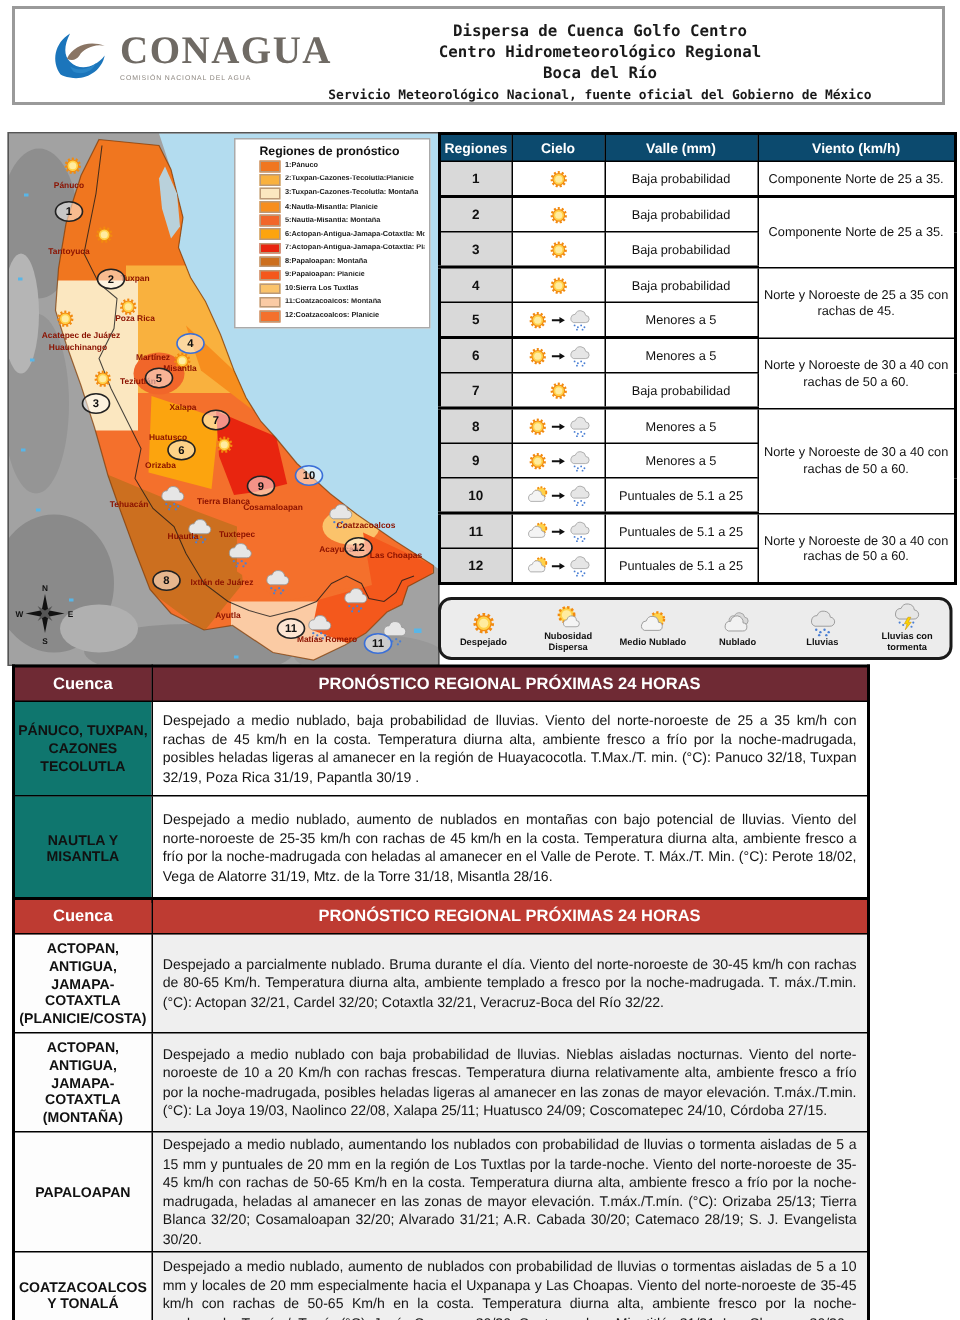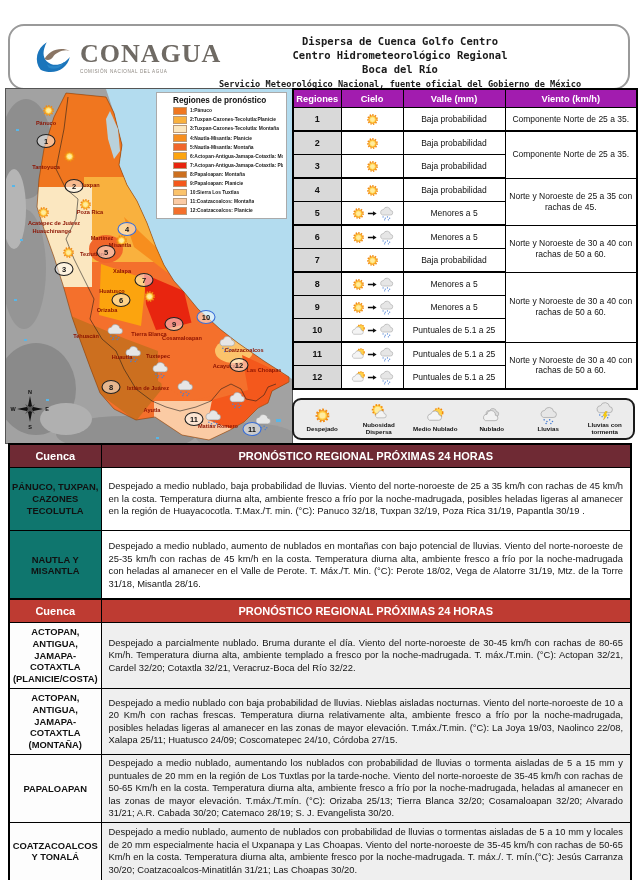--- a/index.html
+++ b/index.html
@@ -1,21 +1,21 @@
 <!DOCTYPE html>
 <html><head>
 <meta charset="utf-8">
 <style>
   html,body{margin:0;padding:0;background:#fff;}
   .page{position:relative;width:640px;height:880px;background:#fff;overflow:hidden;
         font-family:"Liberation Sans",sans-serif;color:#111;}
 
   
-  .doc-header{position:absolute;left:8px;top:24px;width:618px;height:62px;
-    border:2px solid #9a9a9a;border-radius:16px;background:#fff;}
+  .doc-header{position:absolute;left:8px;top:4px;width:618px;height:62px;
+    border:2px solid #9a9a9a;border-radius:0;background:#fff;}
   .logo{position:absolute;left:22px;top:12px;display:flex;align-items:center;gap:6px;}
   .logo-swoosh{width:42px;height:38px;}
   .brand{font-family:"Liberation Serif",serif;font-weight:bold;font-size:26px;
     letter-spacing:1px;color:#6f6a64;line-height:1;}
   .brand-tag{font-size:4.6px;letter-spacing:.6px;color:#8d8780;margin-top:2px;}
   .titles{position:absolute;left:170px;top:8px;width:440px;text-align:center;
     font-family:"DejaVu Sans Mono",monospace;font-weight:bold;color:#1a1a1a;}
   .t-line{font-size:10.5px;line-height:1.35;}
   .t-sub{font-size:8.6px;line-height:1.25;margin-top:2px;}
 
@@ -32,41 +32,41 @@
          font-family:"Liberation Sans",sans-serif;}
   .mring{fill:rgba(255,255,255,.5);stroke:#222;stroke-width:1.1;}
   .mring.blue{stroke:#3a6fd8;}
   .mnum{font-size:7.5px;font-weight:bold;fill:#111;text-anchor:middle;
         font-family:"Liberation Sans",sans-serif;}
   .compass-lbl{font-size:5.5px;font-weight:bold;fill:#111;text-anchor:middle;}
 
   
   .regions-table{position:absolute;left:292px;top:88px;width:344px;border-collapse:collapse;
     table-layout:fixed;border:2px solid #000;background:#fff;}
-  .regions-table th{background:#a21caf;color:#fff;font-size:9.3px;font-weight:bold;
+  .regions-table th{background:#0c4a6e;color:#fff;font-size:9.3px;font-weight:bold;
     border:1px solid #000;height:15px;padding:1px;}
   .regions-table td{border:1px solid #000;height:20px;padding:1px 2px;}
   .regions-table tr.gend td{border-bottom:2px solid #000;}
   td.rnum{background:#d9d9d9;font-weight:bold;font-size:9px;text-align:center;}
   td.rrain{font-size:8.5px;text-align:center;}
   td.rwind{font-size:8.5px;text-align:center;line-height:1.25;padding:1px 3px;}
   .skywrap{display:flex;align-items:center;justify-content:center;gap:1px;}
   .wicon{width:15px;height:15px;}
   .wicon.arrow{width:11px;height:11px;}
 
   
   .sky-legend{position:absolute;left:292px;top:398px;width:343px;height:42px;
     border:2px solid #1a1a1a;border-radius:9px;background:#ececec;display:flex;
     box-sizing:border-box;align-items:stretch;}
   .sitem{flex:1;display:flex;flex-direction:column;align-items:center;justify-content:center;padding:1px;}
   .sitem svg{width:19px;height:19px;}
   .slbl{font-size:6.2px;font-weight:bold;text-align:center;line-height:1.12;margin-top:1px;color:#111;}
 
   
-  .forecast-table{position:absolute;left:8px;width:624px;border-collapse:collapse;
+  .forecast-table{position:absolute;left:8px;width:572px;border-collapse:collapse;
     table-layout:fixed;border:2px solid #000;}
   .forecast-table th{border:1.5px solid #000;color:#fff;font-weight:bold;font-size:11px;
     height:22px;padding:0 2px;}
   .forecast-table.t1{top:443px;}
   .forecast-table.t2{top:598px;}
   .t1 th{background:#6f2a34;}
   .t2 th{background:#be3b32;}
   .forecast-table td{border:1.5px solid #000;vertical-align:middle;}
   td.cuenca{font-weight:bold;font-size:9.4px;text-align:center;background:#0f766e;
     padding:2px 1px;line-height:1.25;}

